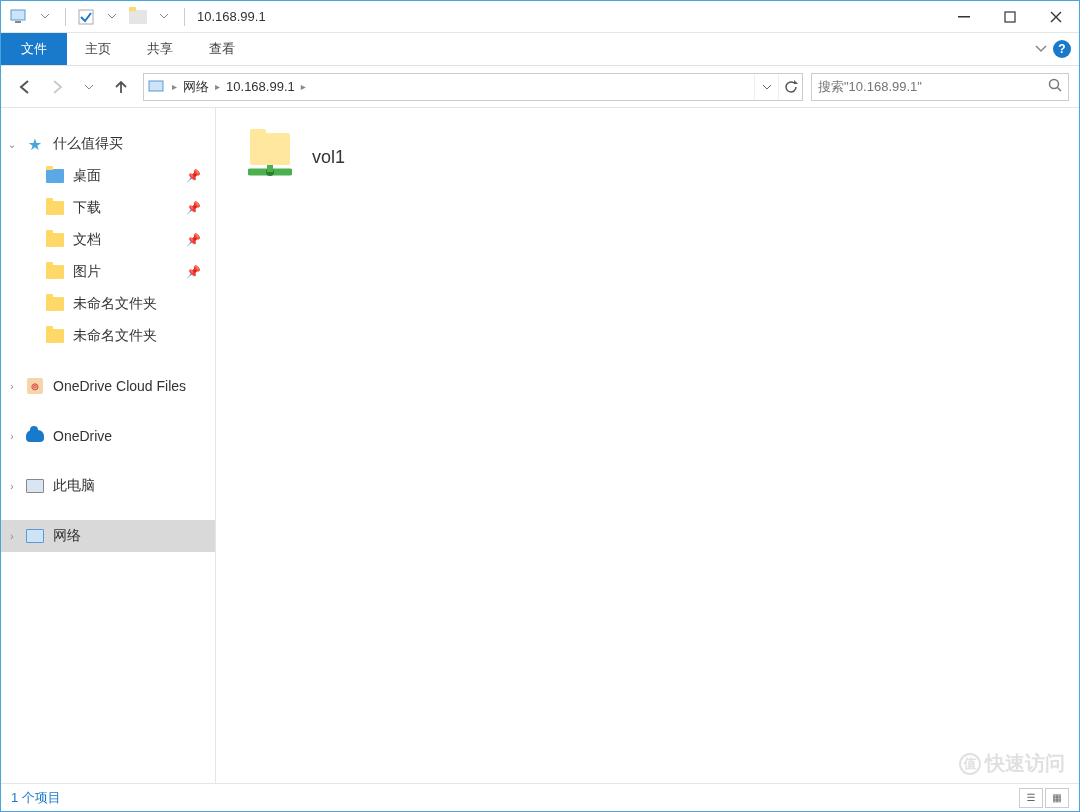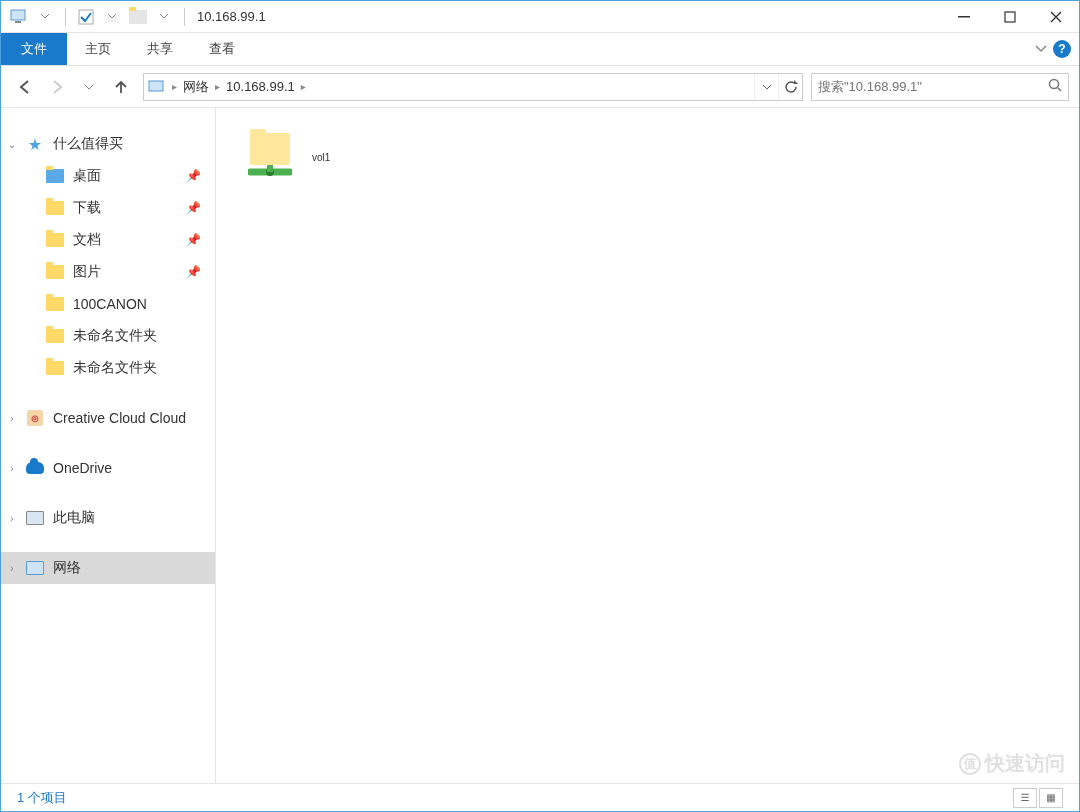--- a/index.html
+++ b/index.html
@@ -36,22 +36,22 @@
 .tree-item .expand { position: absolute; left: 4px; width: 14px; text-align: center; color: #888; font-size: 10px; }
 .pin { margin-left: auto; margin-right: 14px; color: #7a7a7a; font-size: 12px; }
 .tree-header { font-size: 14px; }
 .section-gap { height: 18px; }
 .content { flex: 1; padding: 20px 28px; }
 .file-item { display: flex; align-items: center; gap: 16px; width: 240px; height: 58px; cursor: pointer; }
 .share-icon { width: 52px; height: 52px; position: relative; }
 .folder-shape { position: absolute; top: 2px; left: 6px; width: 40px; height: 32px; background: #ffe79e; border-radius: 2px; }
 .folder-tab { position: absolute; top: -4px; left: 0; width: 16px; height: 6px; background: #ffe79e; border-radius: 2px 2px 0 0; }
 .pipe { position: absolute; bottom: 4px; left: 4px; width: 44px; height: 14px; }
-.file-label { font-size: 10px; color: #333; }
-.statusbar { position: absolute; bottom: 0; left: 0; right: 0; height: 28px; border-top: 1px solid #e5e5e5; display: flex; align-items: center; padding: 0 16px; font-size: 13px; color: #1979ca; background: #fff; }
+.file-label { font-size: 18px; color: #333; }
+.statusbar { position: absolute; bottom: 0; left: 0; right: 0; height: 28px; border-top: 1px solid #e5e5e5; display: flex; align-items: center; padding: 0 10px; font-size: 13px; color: #1979ca; background: #fff; }
 .status-right { margin-left: auto; display: flex; gap: 2px; }
 .view-btn { width: 24px; height: 20px; border: 1px solid #ccc; display: flex; align-items: center; justify-content: center; font-size: 10px; color: #666; }
 .watermark { position: absolute; right: 14px; bottom: 34px; font-size: 20px; color: #ccc; font-weight: bold; opacity: 0.6; display:flex; align-items:center; gap:4px;}
 .watermark .wcircle{ width:22px;height:22px;border:2px solid #ccc;border-radius:50%;display:flex;align-items:center;justify-content:center;font-size:13px;}
 .folder-mini { width: 18px; height: 14px; background: #ffd968; border-radius: 1px; position: relative; }
 .folder-mini::before { content: ''; position: absolute; top: -3px; left: 0; width: 7px; height: 4px; background: #ffd968; border-radius: 1px 1px 0 0; }
 .onedrive-ico { width:18px; height:12px; background:#1979ca; border-radius:6px 6px 4px 4px; position:relative;}
 .onedrive-ico::before{content:'';position:absolute;top:-4px;left:4px;width:8px;height:8px;background:#1979ca;border-radius:50%;}
 .pc-ico{width:18px;height:14px;background:#d9e6f2;border:1px solid #888;border-radius:1px;position:relative;}
 .net-ico{width:18px;height:14px;background:#cde3f6;border:1px solid #5a9bd5;border-radius:1px;}
@@ -216,41 +216,35 @@
         <span class="icon">
           <div class="folder-mini"></div>
         </span>
         <span>图片</span>
         <span class="pin">📌</span>
       </div>
     <div class="tree-item child">
         <span class="icon">
           <div class="folder-mini"></div>
         </span>
-        <span>100CANON</span>
-      </div>
-    <div class="tree-item child">
-        <span class="icon">
-          <div class="folder-mini"></div>
-        </span>
         <span>未命名文件夹</span>
       </div>
     <div class="tree-item child">
         <span class="icon">
           <div class="folder-mini"></div>
         </span>
         <span>未命名文件夹</span>
       </div>
     <div class="section-gap"></div>
     <div class="tree-item tree-header">
         <span class="expand">›</span>
         <span class="icon">
           <div class="cc-ico">⊚</div>
         </span>
-        <span>Creative Cloud Cloud</span>
+        <span>OneDrive Cloud Files</span>
       </div>
     <div class="section-gap"></div>
     <div class="tree-item tree-header">
         <span class="expand">›</span>
         <span class="icon">
           <div class="onedrive-ico"></div>
         </span>
         <span>OneDrive</span>
       </div>
     <div class="section-gap"></div>

